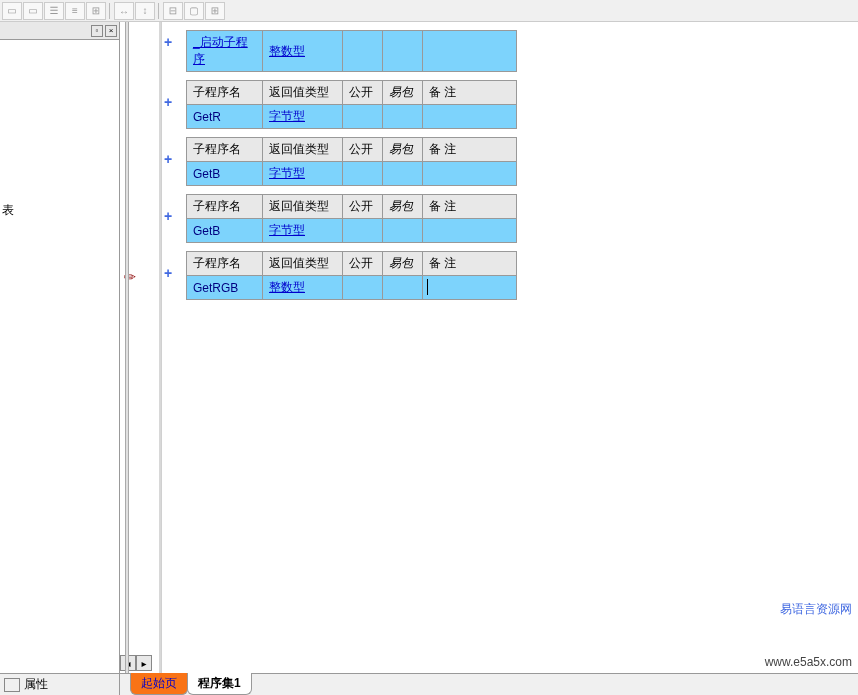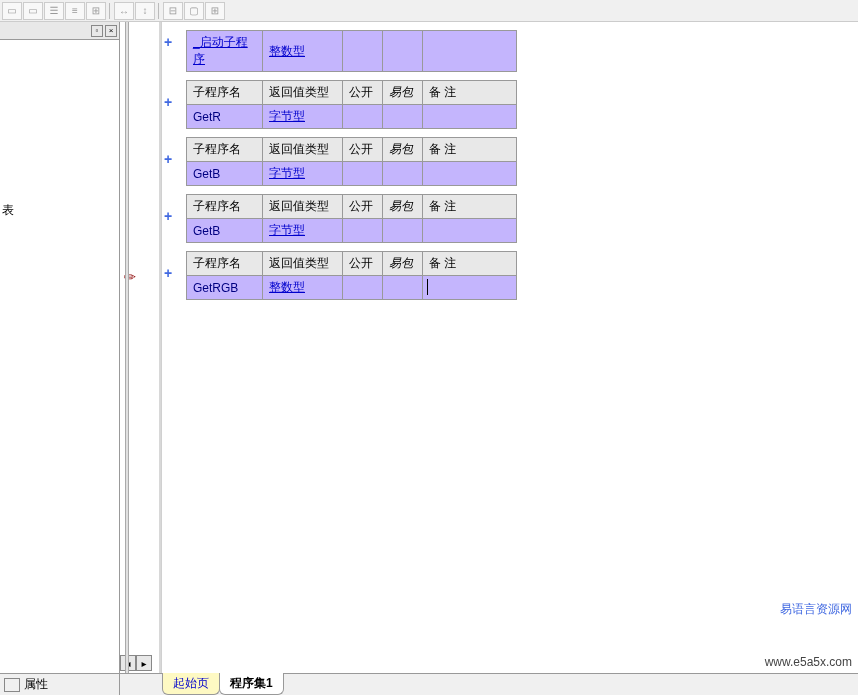--- a/index.html
+++ b/index.html
@@ -21,44 +21,44 @@
 .gutter { position: absolute; left: 0; top: 0; width: 42px; height: 100%; background: #fff; border-right: 1px solid #d0d0d0; }
 .gutter-line { position: absolute; right: 0; width: 2px; height: 100%; background: #d8d8d8; }
 
 .code-content { margin-left: 44px; padding-top: 8px; }
 
 .sub-block { display: flex; align-items: flex-start; margin-bottom: 8px; }
 .expand-icon { width: 14px; height: 14px; color: #4169E1; font-size: 14px; font-weight: bold; margin-right: 8px; margin-top: 14px; cursor: pointer; }
 .expand-icon.first { margin-top: 4px; }
 .pencil-icon { position: absolute; left: 0; color: #8B0000; font-size: 14px; transform: rotate(-45deg); }
 
-table.sub-table { border-collapse: collapse; background: #c4b5fd; }
+table.sub-table { border-collapse: collapse; background: #7dd3fc; }
 table.sub-table td, table.sub-table th { border: 1px solid #999; padding: 3px 6px; height: 22px; font-weight: normal; }
 table.sub-table th { background: #e8e8e8; text-align: left; }
 .col-name { width: 76px; }
 .col-type { width: 80px; }
 .col-pub { width: 40px; }
 .col-pkg { width: 40px; font-style: italic; }
 .col-note { width: 94px; }
 .link-text { color: #0000CC; text-decoration: underline; cursor: pointer; }
 .name-text { color: #000080; }
 .cursor-cell { position: relative; }
 .text-cursor { position: absolute; left: 4px; top: 3px; width: 1px; height: 16px; background: #000; }
 
 .single-row-table td { height: 24px; }
 
 .scroll-btn-area { position: absolute; bottom: 0; left: 0; height: 18px; display: flex; }
 .scroll-btn { width: 16px; height: 16px; border: 1px solid #888; background: #e8e8e8; font-size: 10px; display: flex; align-items: center; justify-content: center; }
 
-.bottom-bar { height: 22px; display: flex; align-items: stretch; border-top: 1px solid #999; background: #f0f0f0; gap: 32px; }
+.bottom-bar { height: 22px; display: flex; align-items: stretch; border-top: 1px solid #999; background: #f0f0f0; }
 .bottom-left { width: 120px; display: flex; align-items: center; padding: 0 4px; gap: 4px; border-right: 1px solid #999; }
 .prop-icon { width: 16px; height: 14px; border: 1px solid #888; }
 .bottom-tabs { display: flex; align-items: flex-end; padding-left: 10px; }
 .tab { padding: 2px 10px; border: 1px solid #999; border-top: none; border-radius: 0 0 6px 6px; background: #fff; margin-right: -1px; font-size: 12px; cursor: pointer; }
-.tab.inactive { color: #0000CC; background: #fef9c3; }
+.tab.inactive { color: #0000CC; background: #f97316; }
 .tab.active { font-weight: bold; background: #fff; text-align: right; }
 
 .watermark { position: absolute; right: 6px; bottom: 24px; text-align: right; font-size: 12px; line-height: 1.4; }
 .watermark .cn { color: #4169E1; font-family: "KaiTi","楷体"; }
 .watermark .url { color: #444; font-family: Arial; margin-top: 36px; }
 
 .vdivider { position: absolute; left: 125px; top: 22px; bottom: 22px; width: 4px; background: #e0e0e0; border-left: 1px solid #aaa; border-right: 1px solid #aaa; }
 </style>
 </head>
 <body>

